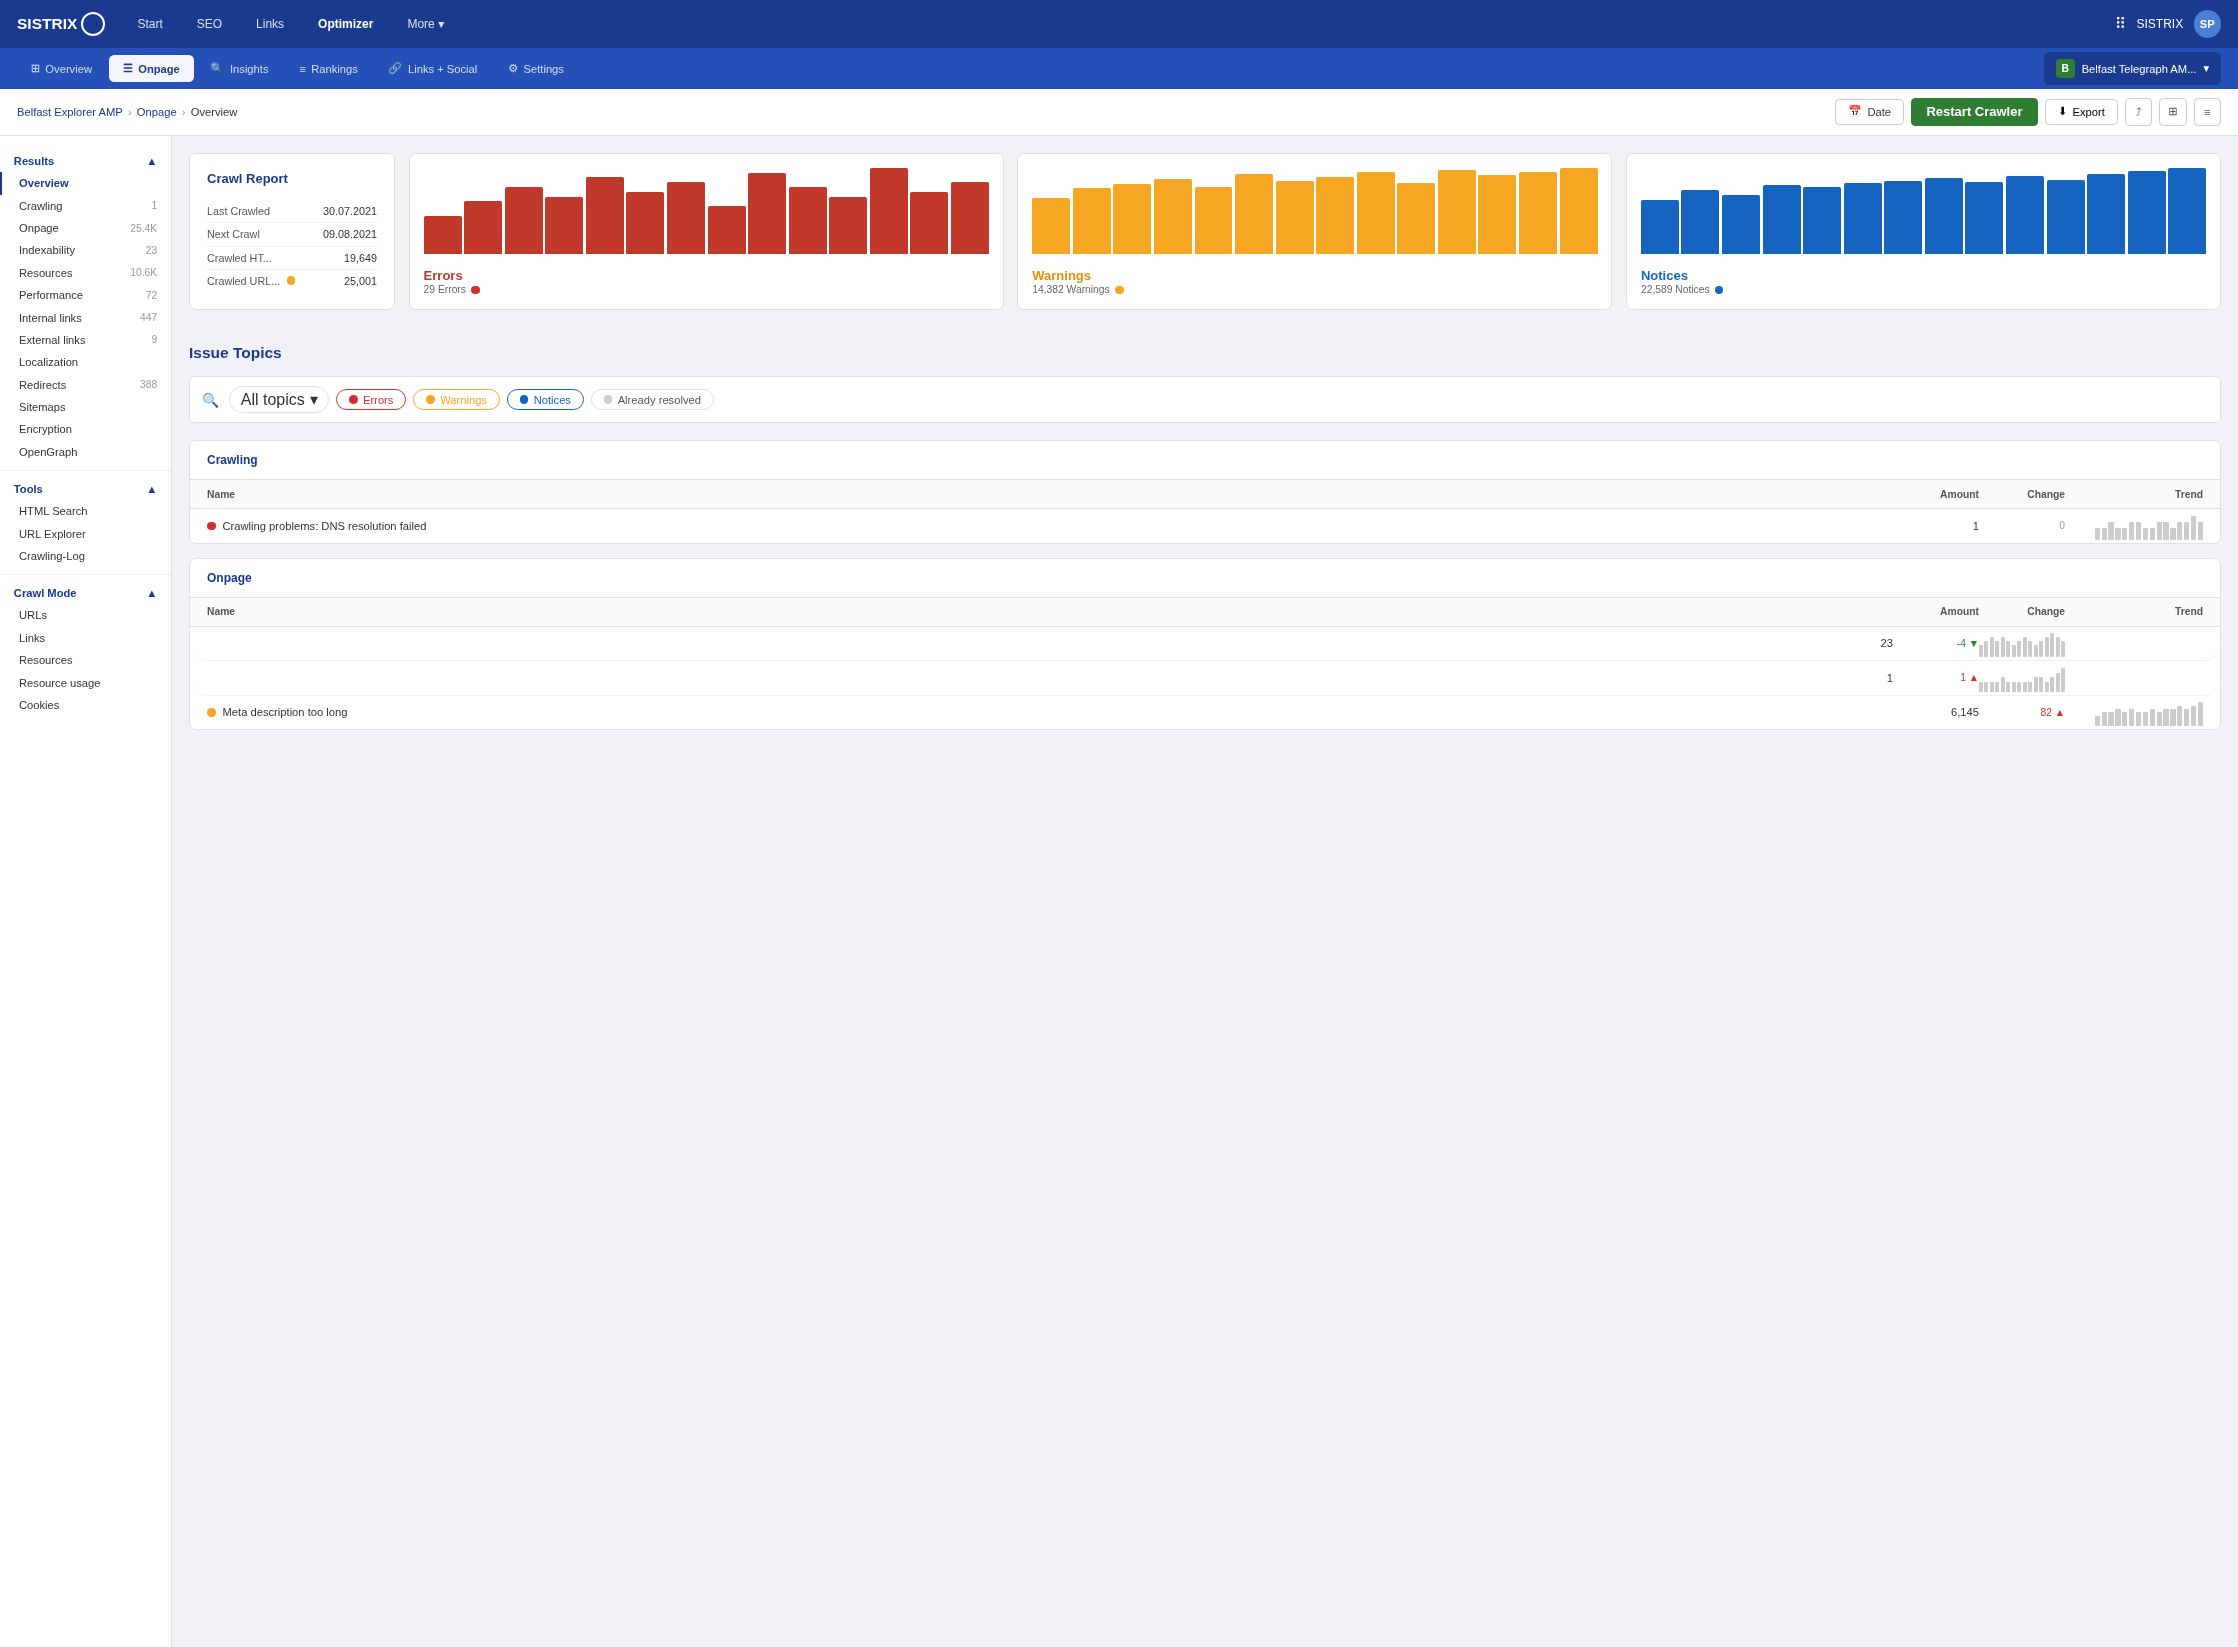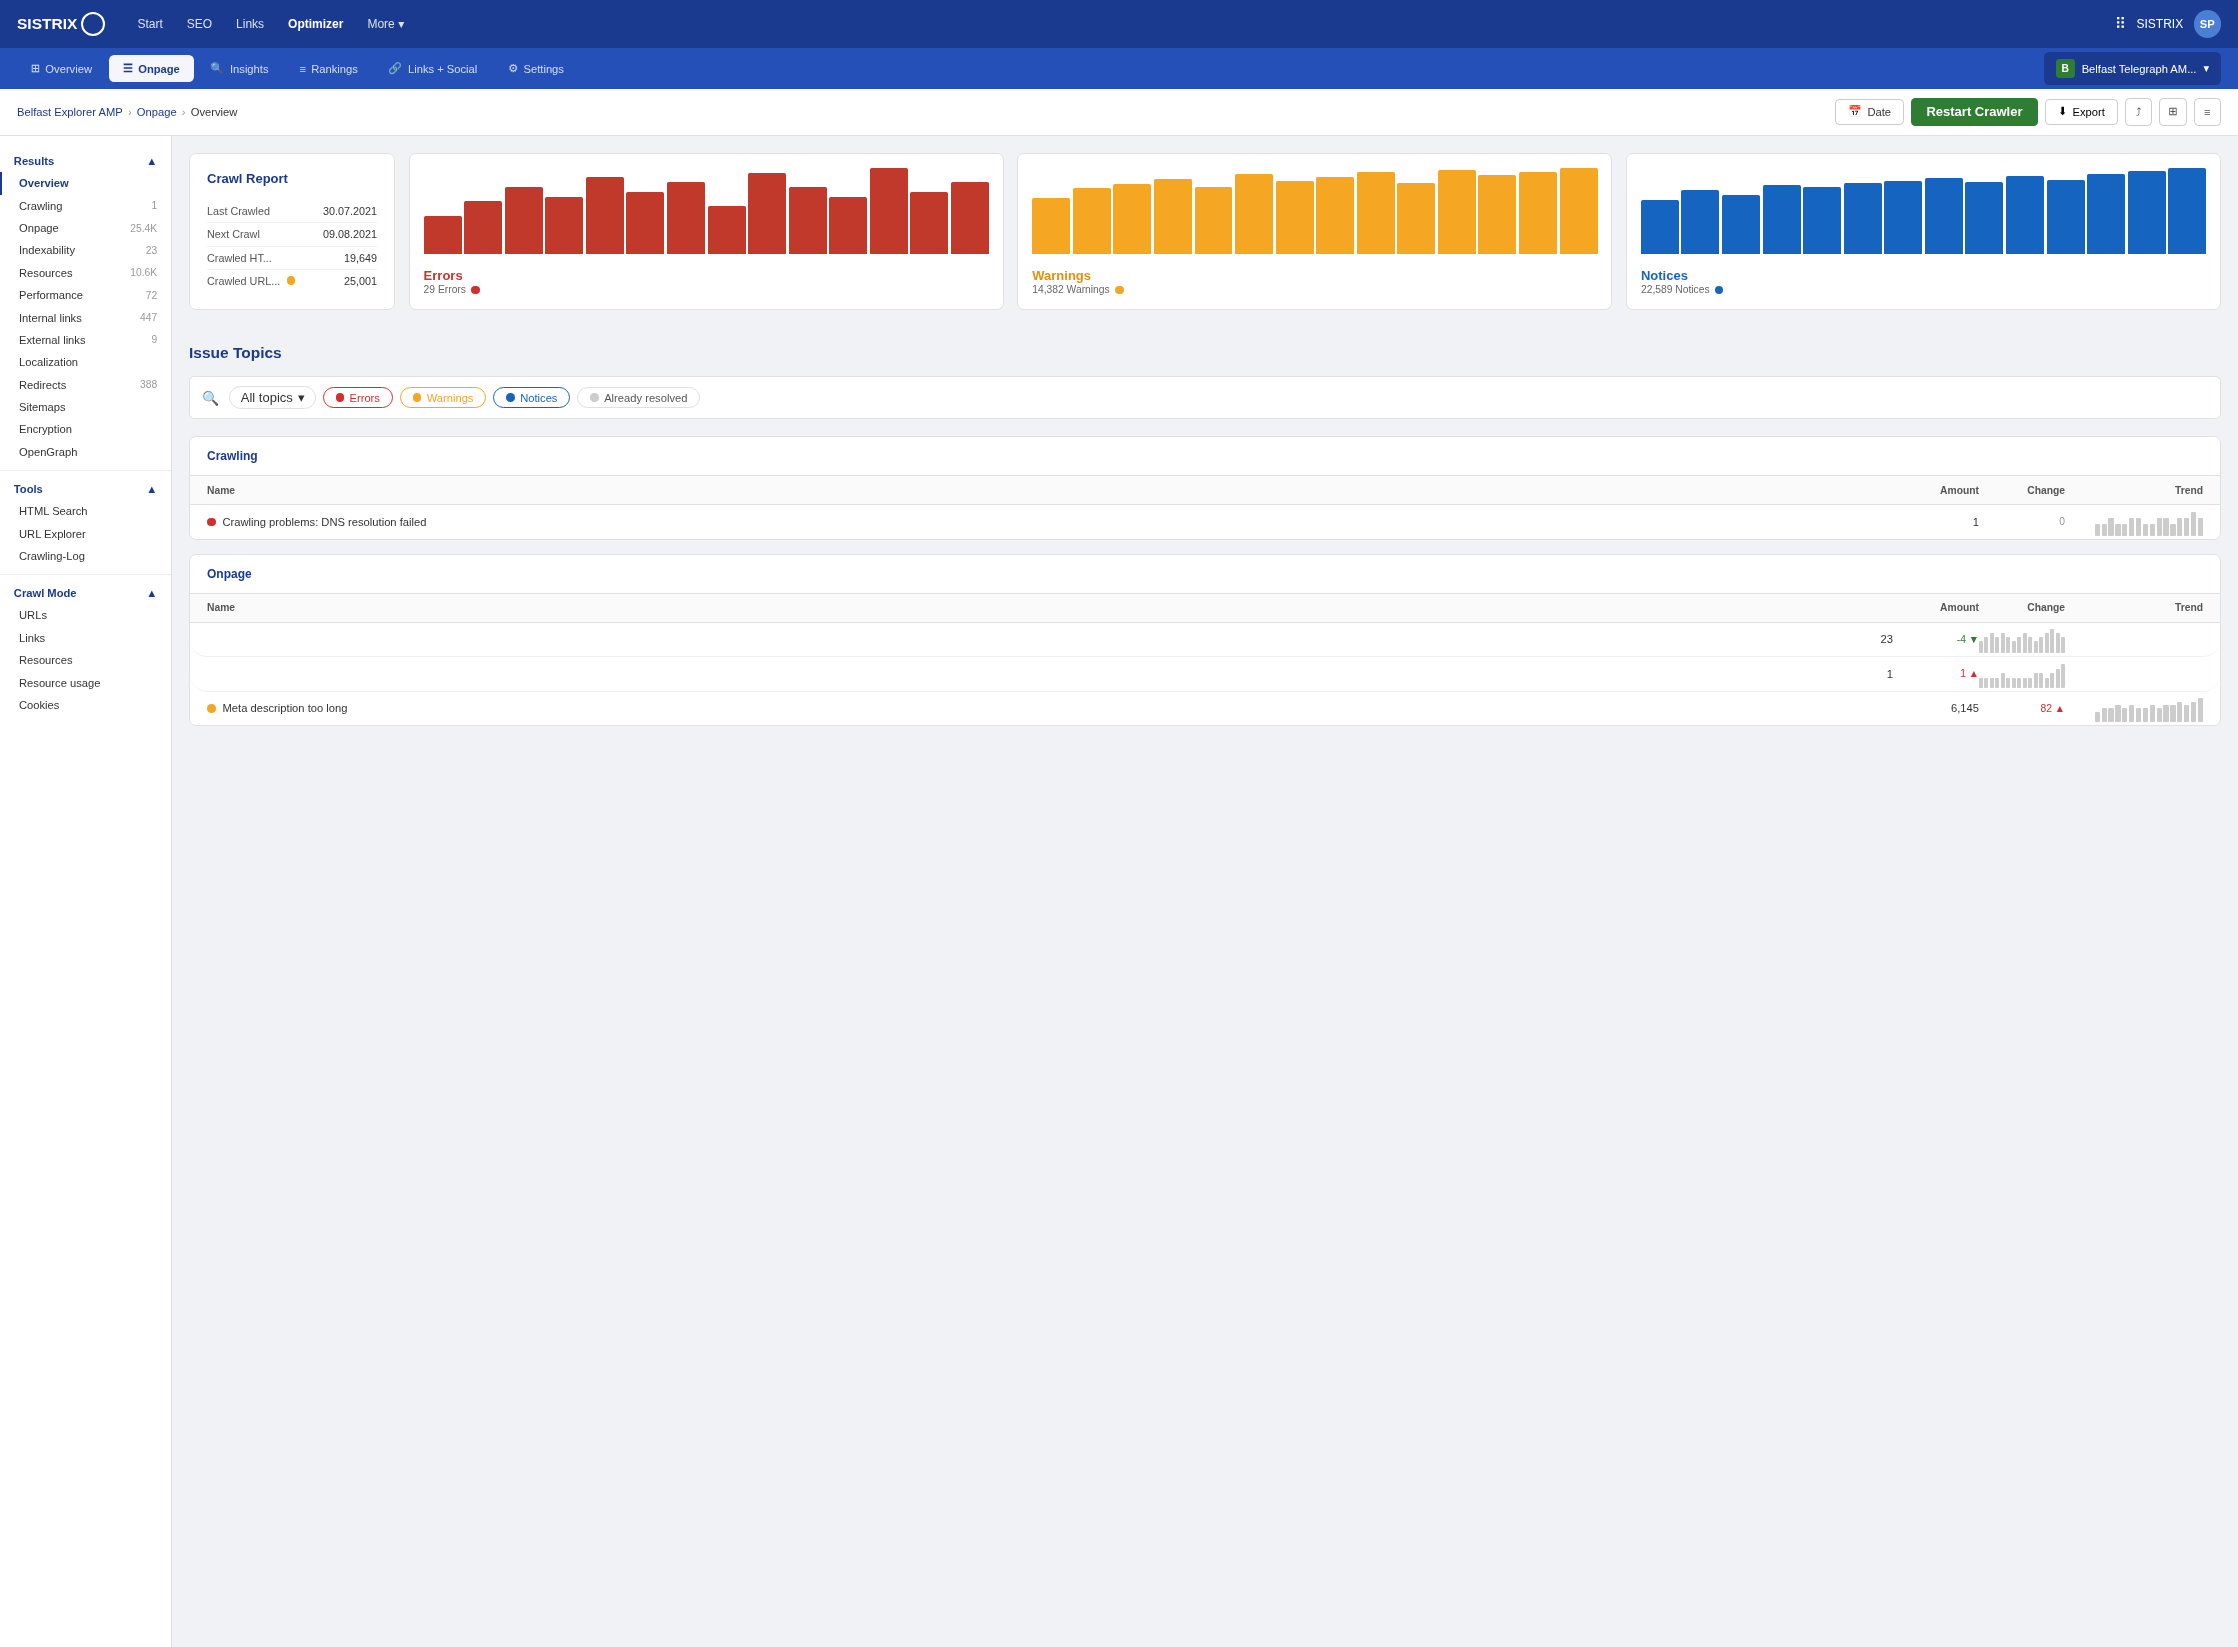--- a/index.html
+++ b/index.html
@@ -24,21 +24,21 @@
       gap: 3.4px;
     }
     .logo-circle {
       width: 24px; height: 24px;
       border: 2.6px solid white;
       border-radius: 50%;
       display: inline-block;
     }
     .nav-links {
       display: flex;
-      gap: 0;
+      gap: 10px;
       flex: 1;
       text-align: center;
     }
     .nav-link {
       color: rgba(255,255,255,0.85);
       text-decoration: none;
       padding: 6.9px 12px;
       border-radius: 3.4px;
       font-size: 12px;
       cursor: pointer;
@@ -341,26 +341,27 @@
     }
     .filter-search {
       display: flex;
       align-items: center;
       color: #999;
       font-size: 13.8px;
       margin-right: 3.4px;
     }
     .filter-dropdown {
       display: flex;
+      align-items: center;
       gap: 5.2px;
       padding: 3.4px 10.3px;
       border: 0.9px solid #e0e0e0;
       border-radius: 17px;
       cursor: pointer;
-      font-size: 13px;
+      font-size: 16px;
       background: white;
     }
     .filter-btn {
       display: flex;
       align-items: center;
       gap: 5.2px;
       padding: 3.4px 12px;
       border-radius: 17px;
       cursor: pointer;
       font-size: 11.2px;

